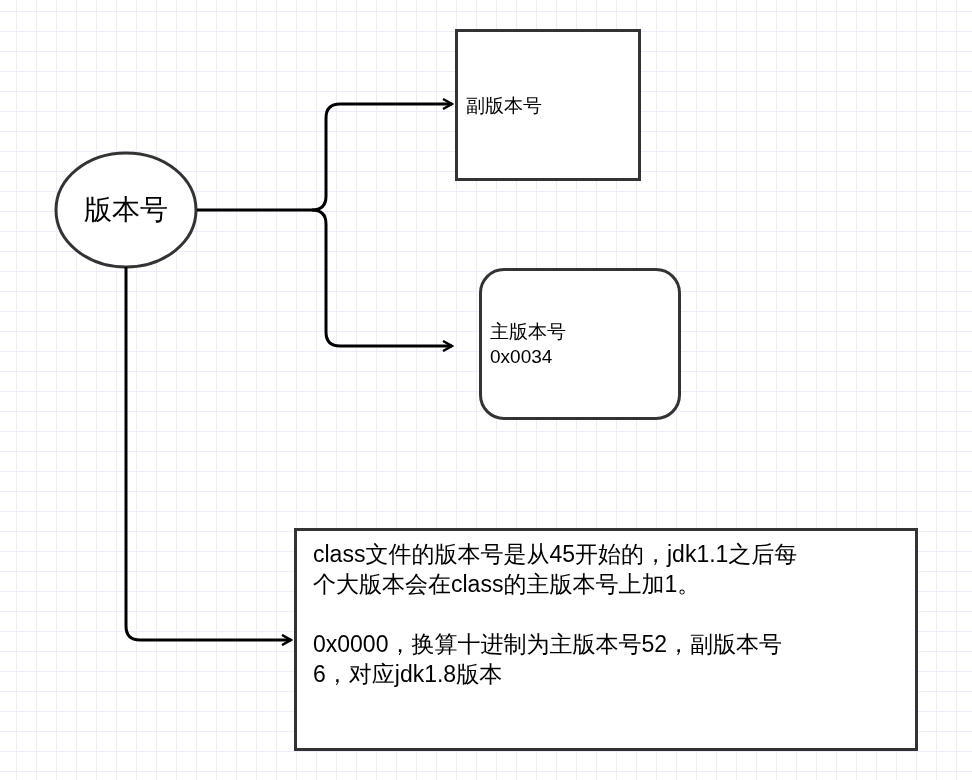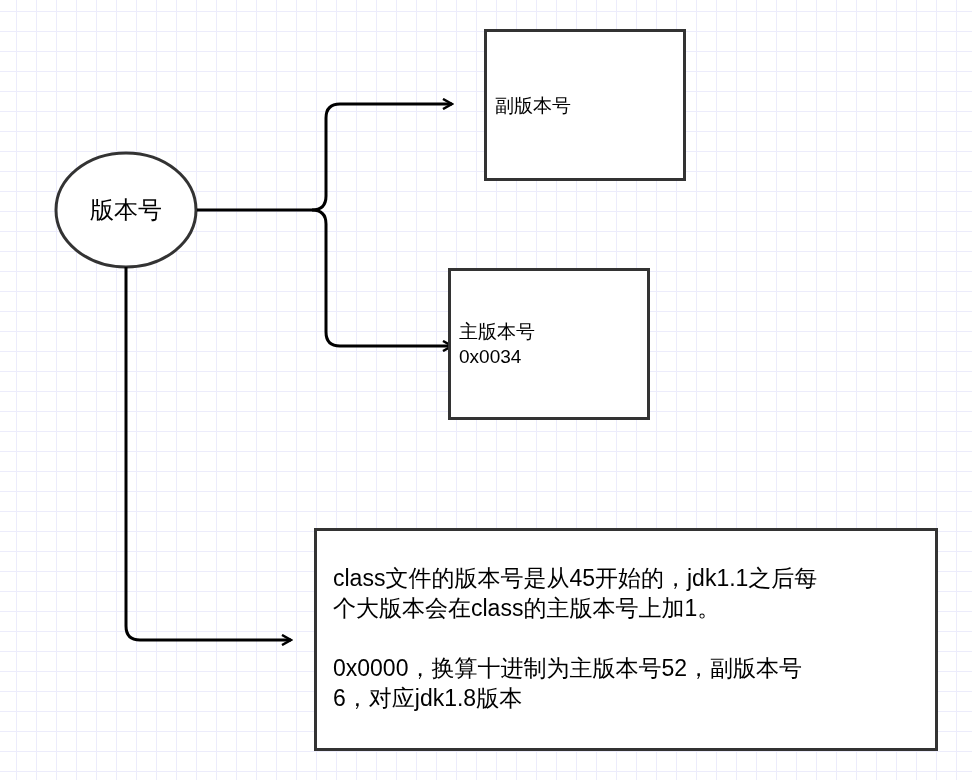--- a/index.html
+++ b/index.html
@@ -11,33 +11,33 @@
       linear-gradient(to bottom, #ececfb 1px, transparent 1px);
     background-size:20px 20px;
     background-position:16px 11px;
     font-family:"Liberation Sans", "DejaVu Sans", sans-serif;
     color:#000;
   }
   svg.connectors { position:absolute; left:0; top:0; width:972px; height:780px; }
   .ellipse-label {
     position:absolute; left:55px; top:152px; width:142px; height:116px;
     display:flex; align-items:center; justify-content:center;
-    font-size:24px;
+    font-size:28px;
   }
   .box {
     position:absolute; background:#fff; border:3px solid #333; box-sizing:border-box;
     display:flex; align-items:center; padding-left:8px;
   }
   .box .lines { font-size:19px; line-height:25px; }
   .box .lines div { white-space:nowrap; }
-  #box-minor { left:455px; top:29px; width:202px; height:152px;margin-left:29px; }
-  #box-major { left:448px; top:268px; width:202px; height:152px; }
+  #box-minor { left:455px; top:29px; width:186px; height:152px; }
+  #box-major { left:479px; top:268px; width:202px; height:152px;border-radius:25px; }
   #box-note {
     left:294px; top:528px; width:624px; height:223px;
-    align-items:flex-start; padding:32px 14px 0 16px;margin-left:20px;
+    align-items:flex-start; padding:8px 14px 0 16px;
   }
   #box-note .note { font-size:23px; line-height:30px; }
   #box-note .gap { height:30px; }
 </style>
 </head>
 <body>
 
 <svg class="connectors" xmlns="http://www.w3.org/2000/svg">
   <defs>
     <marker id="arrow" markerWidth="12" markerHeight="12" refX="10" refY="6" orient="auto" markerUnits="userSpaceOnUse">

